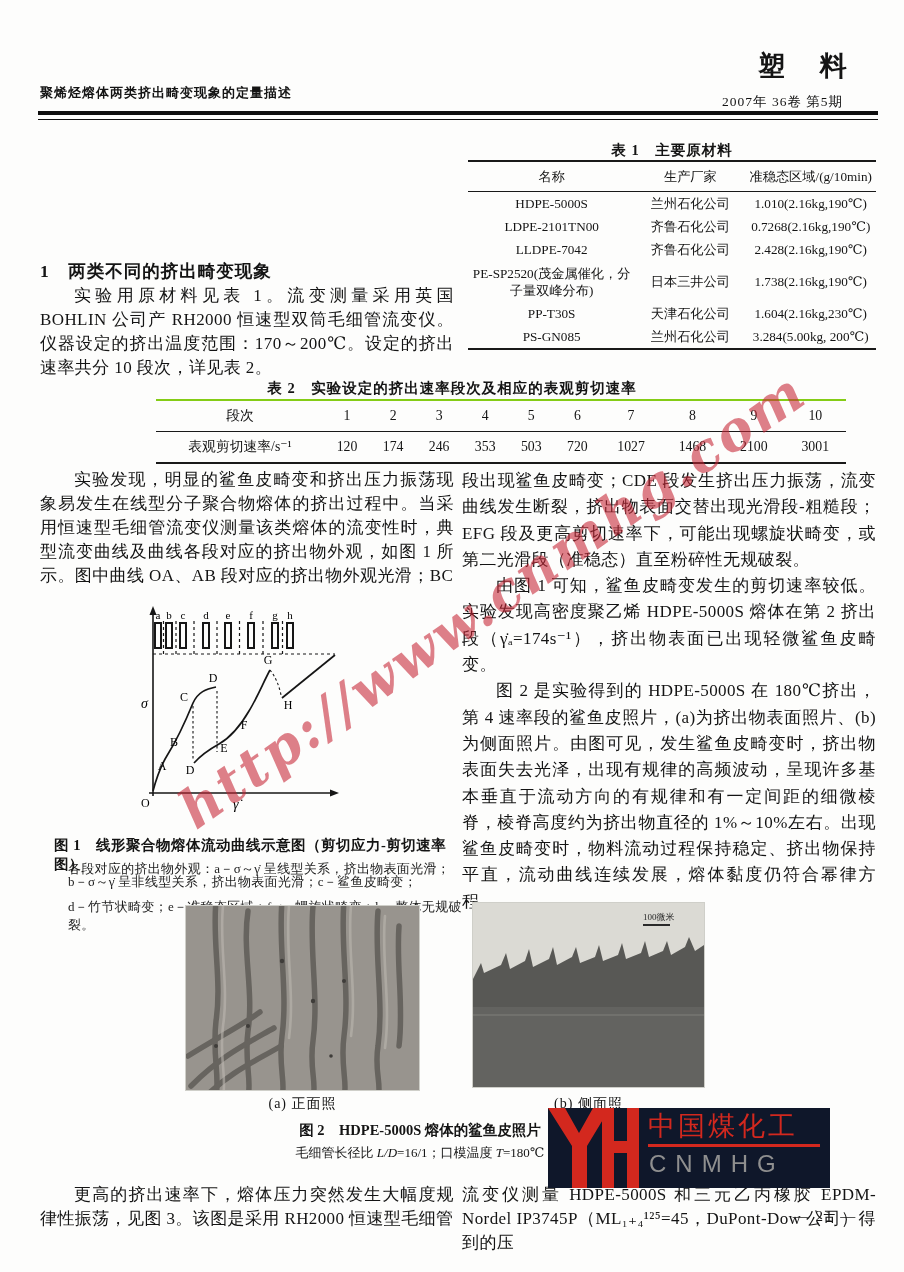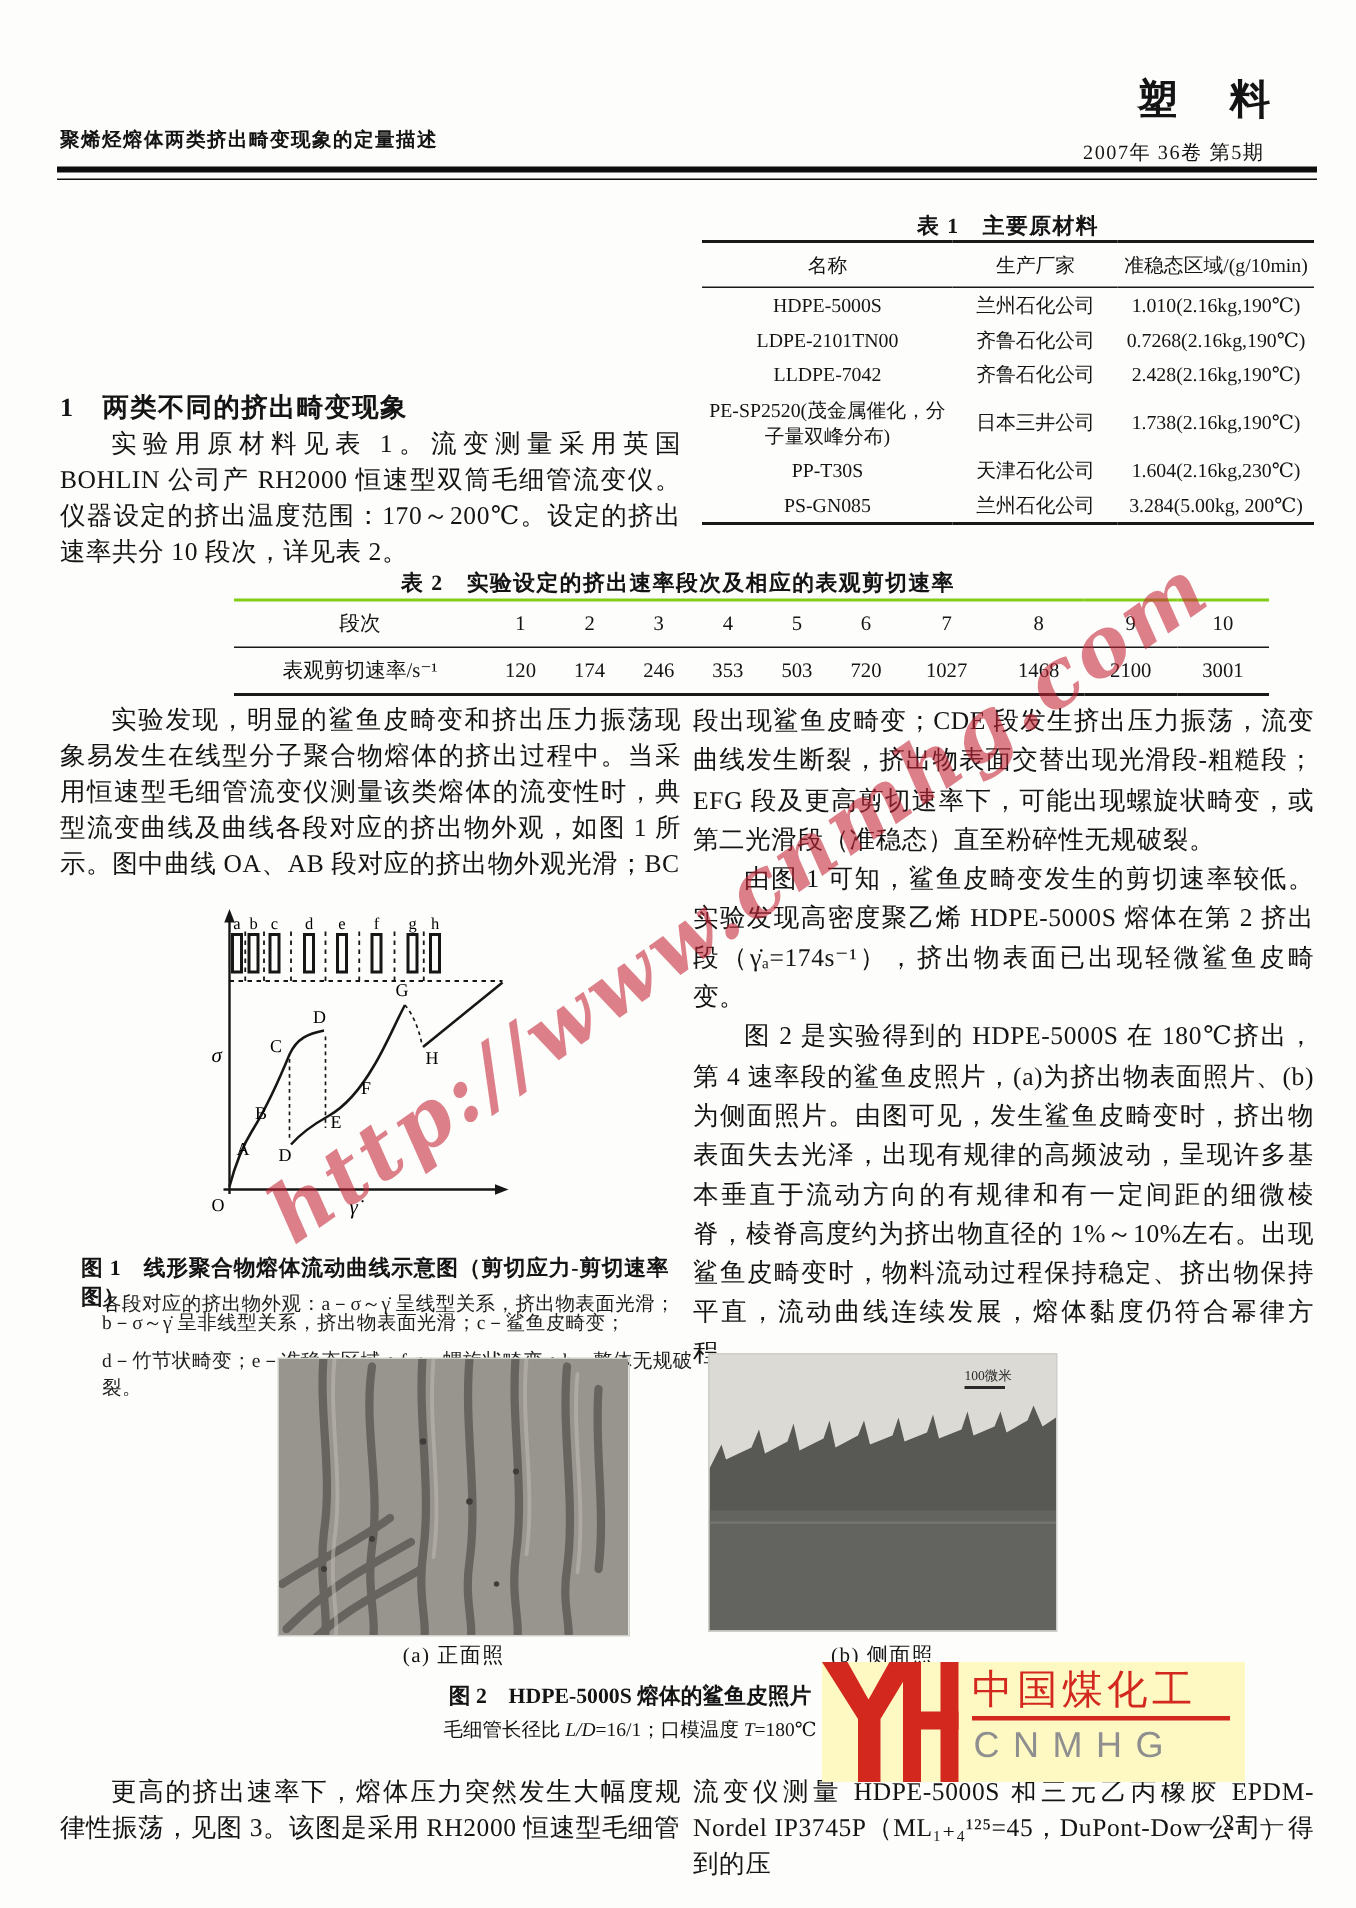--- a/index.html
+++ b/index.html
@@ -40,21 +40,21 @@
   .photo-cap{top:1095px;font-size:14px;text-align:center;letter-spacing:1px;}
   .fig2-cap1{left:190px;top:1121px;width:460px;text-align:center;font-size:14.5px;font-weight:bold;}
   .fig2-cap2{left:190px;top:1144px;width:460px;text-align:center;font-size:13px;}
   .it{font-style:italic;}
   
   .watermark{left:185px;top:787px;width:720px;line-height:56px;font-size:54px;font-weight:bold;
              font-style:italic;letter-spacing:3px;color:rgba(198,36,52,0.58);
              transform:rotate(-35deg);transform-origin:0 50%;pointer-events:none;z-index:6;
              font-family:"DejaVu Serif","Liberation Serif",serif;white-space:nowrap;}
   
-  .logo{left:548px;top:1108px;width:282px;height:80px;background:#fef9c3;z-index:4;}
+  .logo{left:548px;top:1108px;width:282px;height:80px;background:#0f172a;z-index:4;}
   .logo-cn{left:100px;top:0px;font-size:27px;letter-spacing:3px;font-family:"Liberation Sans",sans-serif;}
   .logo-underline{left:100px;top:36px;width:172px;height:3px;}
   .logo-en{left:101px;top:42px;font-size:24px;letter-spacing:9px;font-family:"Liberation Sans",sans-serif;}
   .page-num{left:770px;top:1208px;width:110px;font-size:15px;text-align:center;letter-spacing:2px;}
 </style>
 </head>
 <body>
 
 <div class="page">
 

